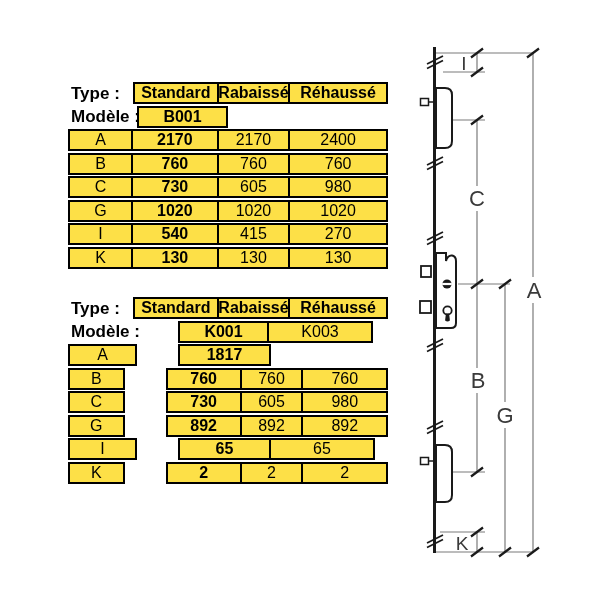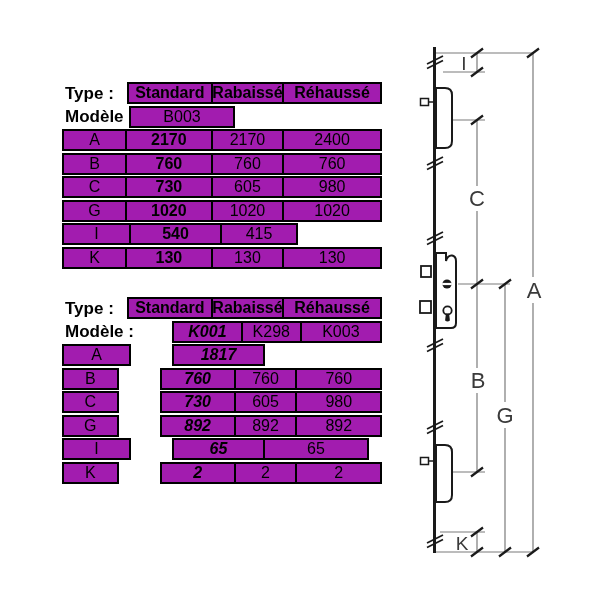--- a/index.html
+++ b/index.html
@@ -1,58 +1,58 @@
 <!DOCTYPE html>
 <html><head>
 <meta charset="utf-8">
 <style>
   html,body{margin:0;padding:0;background:#fff;}
   #canvas{
     position:relative;width:600px;height:600px;background:#ffffff;
     font-family:"Liberation Sans",sans-serif;overflow:hidden;
   }
-  .spec-table{position:absolute;left:62px;width:320px;}
+  .spec-table{position:absolute;left:68px;width:320px;}
   .trow{display:flex;height:22px;margin-bottom:1.5px;}
   .cell{
-    box-sizing:border-box;border:2px solid #000;background:#a21caf;
+    box-sizing:border-box;border:2px solid #000;background:#fde047;
     display:flex;align-items:center;justify-content:center;
     font-size:16px;color:#000;line-height:1;white-space:nowrap;overflow:hidden;
   }
   .neg{margin-left:-2px;}
   .w-lab{width:69px;}
   .w-std-h{width:91px;}
   .w-std{width:93px;}
   .w-rab{width:78px;}
   .w-reh{width:106px;}
   .hlabel{
     box-sizing:border-box;width:69px;border:none;background:none;
     display:flex;align-items:center;justify-content:flex-start;
     font-size:17px;font-weight:bold;color:#000;padding-left:3px;line-height:1;white-space:nowrap;
   }
   .bold{font-weight:bold;}
-  .bi{font-weight:bold;font-style:italic;margin-left:41px;}
+  .bi{font-weight:bold;margin-left:41px;}
   #diagram{position:absolute;left:398px;top:30px;width:202px;height:545px;}
   .dimtxt{font-family:"Liberation Sans",sans-serif;font-size:22px;fill:#3a3a3a;font-weight:400;}
   .dimtxt-sm{font-family:"Liberation Sans",sans-serif;font-size:19px;fill:#3a3a3a;font-weight:400;}
 </style>
 </head>
 <body>
 
 <div id="canvas">
 
   <section class="spec-table" style="top:82px;">
     <div class="trow">
       <div class="hlabel">Type :</div>
       <div class="cell bold w-std-h">Standard</div>
       <div class="cell bold w-rab neg">Rabaissé</div>
       <div class="cell bold w-reh neg">Réhaussé</div>
     </div>
     <div class="trow">
       <div class="hlabel">Modèle :</div>
-      <div class="cell w-reh neg">B003</div>
+      <div class="cell bold w-std-h">B001</div>
     </div>
     <div class="trow">
       <div class="cell w-lab">A</div>
       <div class="cell bold w-std neg">2170</div>
       <div class="cell w-rab neg">2170</div>
       <div class="cell w-reh neg">2400</div>
     </div>
     <div class="trow">
       <div class="cell w-lab">B</div>
       <div class="cell bold w-std neg">760</div>
@@ -68,40 +68,40 @@
     <div class="trow">
       <div class="cell w-lab">G</div>
       <div class="cell bold w-std neg">1020</div>
       <div class="cell w-rab neg">1020</div>
       <div class="cell w-reh neg">1020</div>
     </div>
     <div class="trow">
       <div class="cell w-lab">I</div>
       <div class="cell bold w-std neg">540</div>
       <div class="cell w-rab neg">415</div>
+      <div class="cell w-reh neg">270</div>
     </div>
     <div class="trow">
       <div class="cell w-lab">K</div>
       <div class="cell bold w-std neg">130</div>
       <div class="cell w-rab neg">130</div>
       <div class="cell w-reh neg">130</div>
     </div>
   </section>
 
   <section class="spec-table" style="top:297px;">
     <div class="trow">
       <div class="hlabel">Type :</div>
       <div class="cell bold w-std-h">Standard</div>
       <div class="cell bold w-rab neg">Rabaissé</div>
       <div class="cell bold w-reh neg">Réhaussé</div>
     </div>
     <div class="trow">
       <div class="hlabel">Modèle :</div>
       <div class="cell bi w-std-h">K001</div>
-      <div class="cell w-rab neg">K298</div>
       <div class="cell w-reh neg">K003</div>
     </div>
     <div class="trow">
       <div class="cell w-lab">A</div>
       <div class="cell bi w-std neg">1817</div>
     </div>
     <div class="trow">
       <div class="cell w-lab">B</div>
       <div class="cell bi w-std neg">760</div>
       <div class="cell w-rab neg">760</div>

